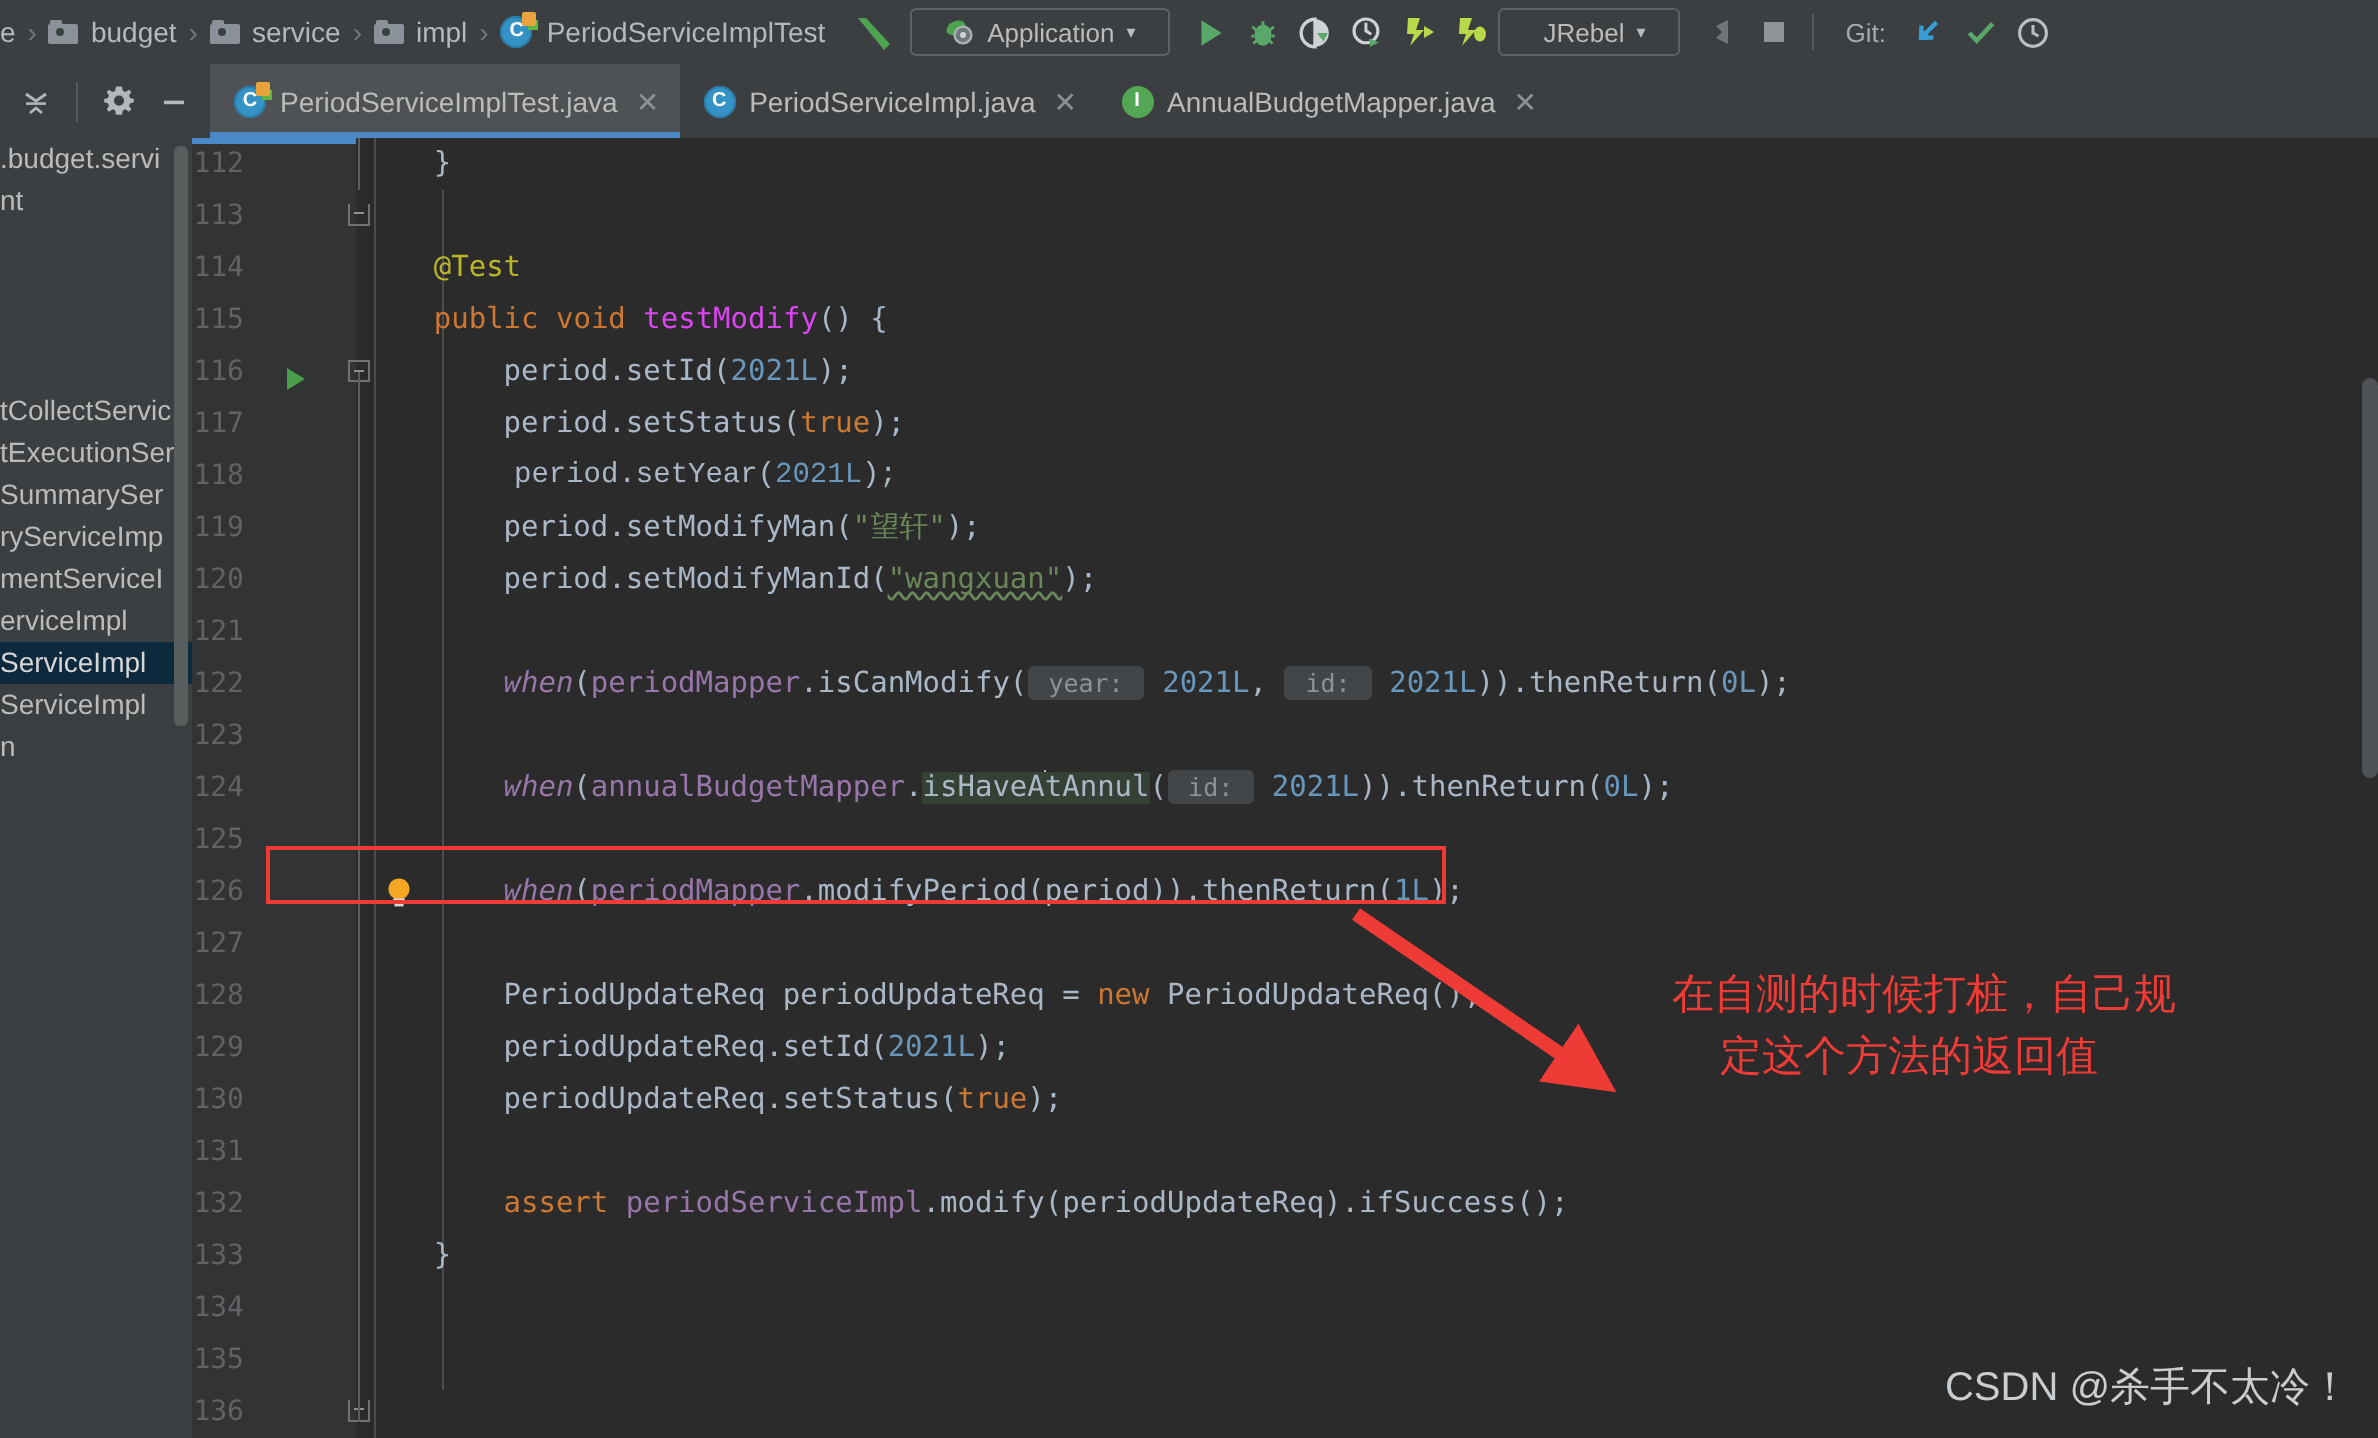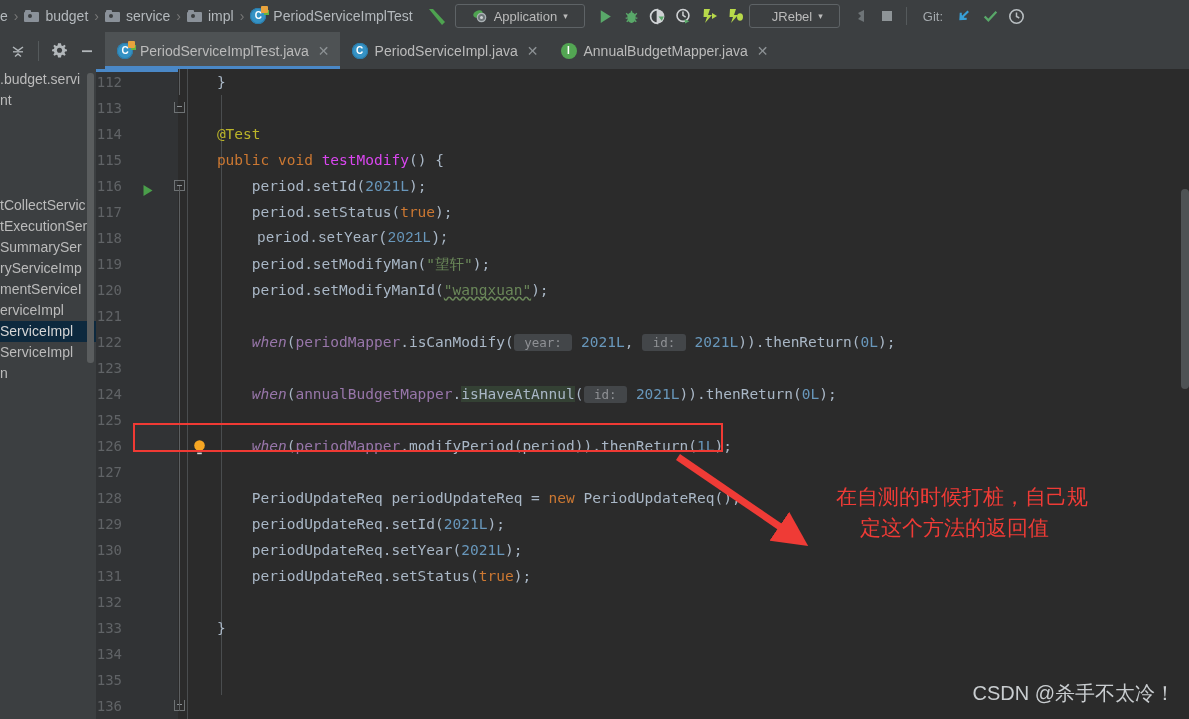--- a/index.html
+++ b/index.html
@@ -334,23 +334,23 @@
           <div class="row"><span class="code" style="left: 73.76px;"><span class="plain">period.setModifyManId(</span><span class="str squig">"wangxuan"</span><span class="plain">);</span></span></div>
           <div class="row"><span class="code" style="left: 4px;"></span></div>
           <div class="row"><span class="code" style="left: 73.76px;"><span class="stat">when</span><span class="plain">(</span><span class="field">periodMapper</span><span class="plain">.isCanModify(</span><span class="hint"> year: </span><span class="plain"> </span><span class="num">2021L</span><span class="plain">, </span><span class="hint"> id: </span><span class="plain"> </span><span class="num">2021L</span><span class="plain">)).thenReturn(</span><span class="num">0L</span><span class="plain">);</span></span></div>
           <div class="row"><span class="code" style="left: 4px;"></span></div>
           <div class="row"><span class="code" style="left: 73.76px;"><span class="stat">when</span><span class="plain">(</span><span class="field">annualBudgetMapper</span><span class="plain">.</span><span class="plain selhl">isHaveA</span><span class="caret"></span><span class="plain selhl">tAnnul</span><span class="plain">(</span><span class="hint"> id: </span><span class="plain"> </span><span class="num">2021L</span><span class="plain">)).thenReturn(</span><span class="num">0L</span><span class="plain">);</span></span></div>
           <div class="row"><span class="code" style="left: 4px;"></span></div>
           <div class="row"><span class="code" style="left: 73.76px;"><span class="stat">when</span><span class="plain">(</span><span class="field">periodMapper</span><span class="plain">.modifyPeriod(period)).thenReturn(</span><span class="num">1L</span><span class="plain">);</span></span></div>
           <div class="row"><span class="code" style="left: 4px;"></span></div>
           <div class="row"><span class="code" style="left: 73.76px;"><span class="plain">PeriodUpdateReq periodUpdateReq = </span><span class="kw">new </span><span class="plain">PeriodUpdateReq();</span></span></div>
           <div class="row"><span class="code" style="left: 73.76px;"><span class="plain">periodUpdateReq.setId(</span><span class="num">2021L</span><span class="plain">);</span></span></div>
-          <div class="row"><span class="code" style="left: 73.76px;"><span class="plain">periodUpdateReq.setYear(</span><span class="num">2021L</span><span class="plain">);</span></span></div>
           <div class="row"><span class="code" style="left: 73.76px;"><span class="plain">periodUpdateReq.setStatus(</span><span class="kw">true</span><span class="plain">);</span></span></div>
           <div class="row"><span class="code" style="left: 4px;"></span></div>
+          <div class="row"><span class="code" style="left: 73.76px;"><span class="kw">assert </span><span class="field">periodServiceImpl</span><span class="plain">.modify(periodUpdateReq).ifSuccess();</span></span></div>
           <div class="row"><span class="code" style="left: 38.88px;"><span class="plain">}</span></span></div>
         </div>
     </div>
 
     <div id="gutter-rows" style="position:absolute;left:96px;top:0;width:82px;height:650px;">
         <div class="row"><span class="lnum">112</span></div>
         <div class="row"><span class="lnum">113</span><span class="fold end"></span></div>
         <div class="row"><span class="lnum">114</span></div>
         <div class="row"><span class="lnum">115</span></div>
         <div class="row"><span class="lnum">116</span><span class="runmark"><svg width="12" height="13" viewBox="0 0 12 13">

